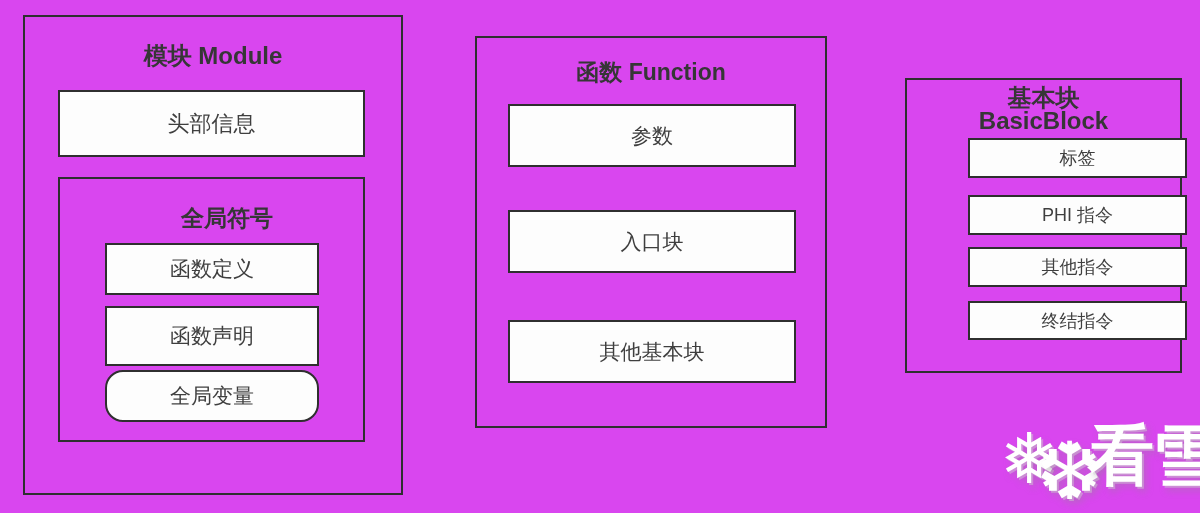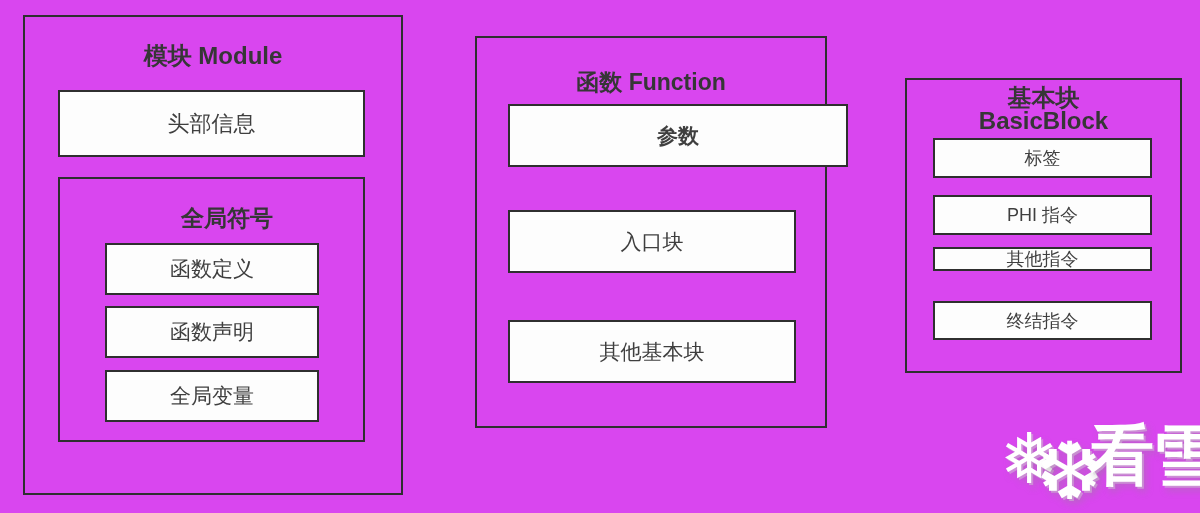--- a/index.html
+++ b/index.html
@@ -34,25 +34,25 @@
     text-align: center;
   }
   .caption {
     position: absolute;
     text-align: center;
     font-weight: bold;
     color: #363636;
   }
   .t-module   { left: 23px;  top: 40px;  width: 380px; font-size: 24px; }
   .t-gsym     { left: 58px;  top: 203px; width: 338px; font-size: 23px; }
-  .t-func     { left: 475px; top: 67px;  width: 352px; font-size: 23px; }
+  .t-func     { left: 475px; top: 57px;  width: 352px; font-size: 23px; }
   .t-bb       { left: 905px; top: 86px;  width: 277px; font-size: 24px; line-height: 23px; }
   .lbl-lg  { font-size: 22px; }
   .lbl-md  { font-size: 21px; }
-  .lbl-sm  { font-size: 18px; }
+  .lbl-sm  { font-size: 18px; margin-left: 35px; }
   .watermark-piece {
     position: absolute;
     color: #ffffff;
     text-shadow: 2px 2px 0 rgba(210,210,210,0.45), 4px 5px 7px rgba(140,140,140,0.40);
     user-select: none;
     line-height: 1;
   }
   .wm-flake-small { left: 1000px; top: 424px; font-size: 70px; }
   .wm-flake-large { left: 1036px; top: 432px; font-size: 80px; }
   .wm-text { left: 1088px; top: 422px; font-size: 66px; font-weight: bold; letter-spacing: -2px; }
@@ -68,31 +68,31 @@
   <div class="cell lbl-lg" style="left:58px; top:90px; width:307px; height:67px;text-align:right;">
     <span>头部信息</span>
   </div>
 
   <div class="box" style="left:58px; top:177px; width:307px; height:265px;"></div>
   <div class="caption t-gsym">全局符号</div>
 
   <div class="cell lbl-md" style="left:105px; top:243px; width:214px; height:52px;">
     <span>函数定义</span>
   </div>
-  <div class="cell lbl-md" style="left:105px; top:306px; width:214px; height:52px;">
+  <div class="cell lbl-md" style="left:105px; top:306px; width:214px; height:60px;">
     <span>函数声明</span>
   </div>
-  <div class="cell lbl-md" style="left:105px; top:370px; width:214px; height:52px;">
+  <div class="cell lbl-md" style="left:105px; top:370px; width:214px; height:52px;border-radius:18px;">
     <span>全局变量</span>
   </div>
 
   <div class="box" style="left:475px; top:36px; width:352px; height:392px;"></div>
   <div class="caption t-func">函数 Function</div>
 
-  <div class="cell lbl-md" style="left:508px; top:104px; width:340px; height:63px;font-weight:bold;">
+  <div class="cell lbl-md" style="left:508px; top:104px; width:288px; height:63px;">
     <span>参数</span>
   </div>
   <div class="cell lbl-md" style="left:508px; top:210px; width:288px; height:63px;">
     <span>入口块</span>
   </div>
   <div class="cell lbl-md" style="left:508px; top:320px; width:288px; height:63px;">
     <span>其他基本块</span>
   </div>
 
   <div class="box" style="left:905px; top:78px; width:277px; height:295px;"></div>
@@ -100,21 +100,21 @@
     <span>基本块</span><br>
     <span>BasicBlock</span>
   </div>
 
   <div class="cell lbl-sm" style="left:933px; top:138px; width:219px; height:40px;">
     <span>标签</span>
   </div>
   <div class="cell lbl-sm" style="left:933px; top:195px; width:219px; height:40px;">
     <span>PHI 指令</span>
   </div>
-  <div class="cell lbl-sm" style="left:933px; top:247px; width:219px; height:24px;">
+  <div class="cell lbl-sm" style="left:933px; top:247px; width:219px; height:40px;">
     <span>其他指令</span>
   </div>
   <div class="cell lbl-sm" style="left:933px; top:301px; width:219px; height:39px;text-align:center;">
     <span>终结指令</span>
   </div>
 
   <span class="watermark-piece wm-flake-small">❅</span>
   <span class="watermark-piece wm-flake-large">❆</span>
   <span class="watermark-piece wm-text">看雪</span>
 

